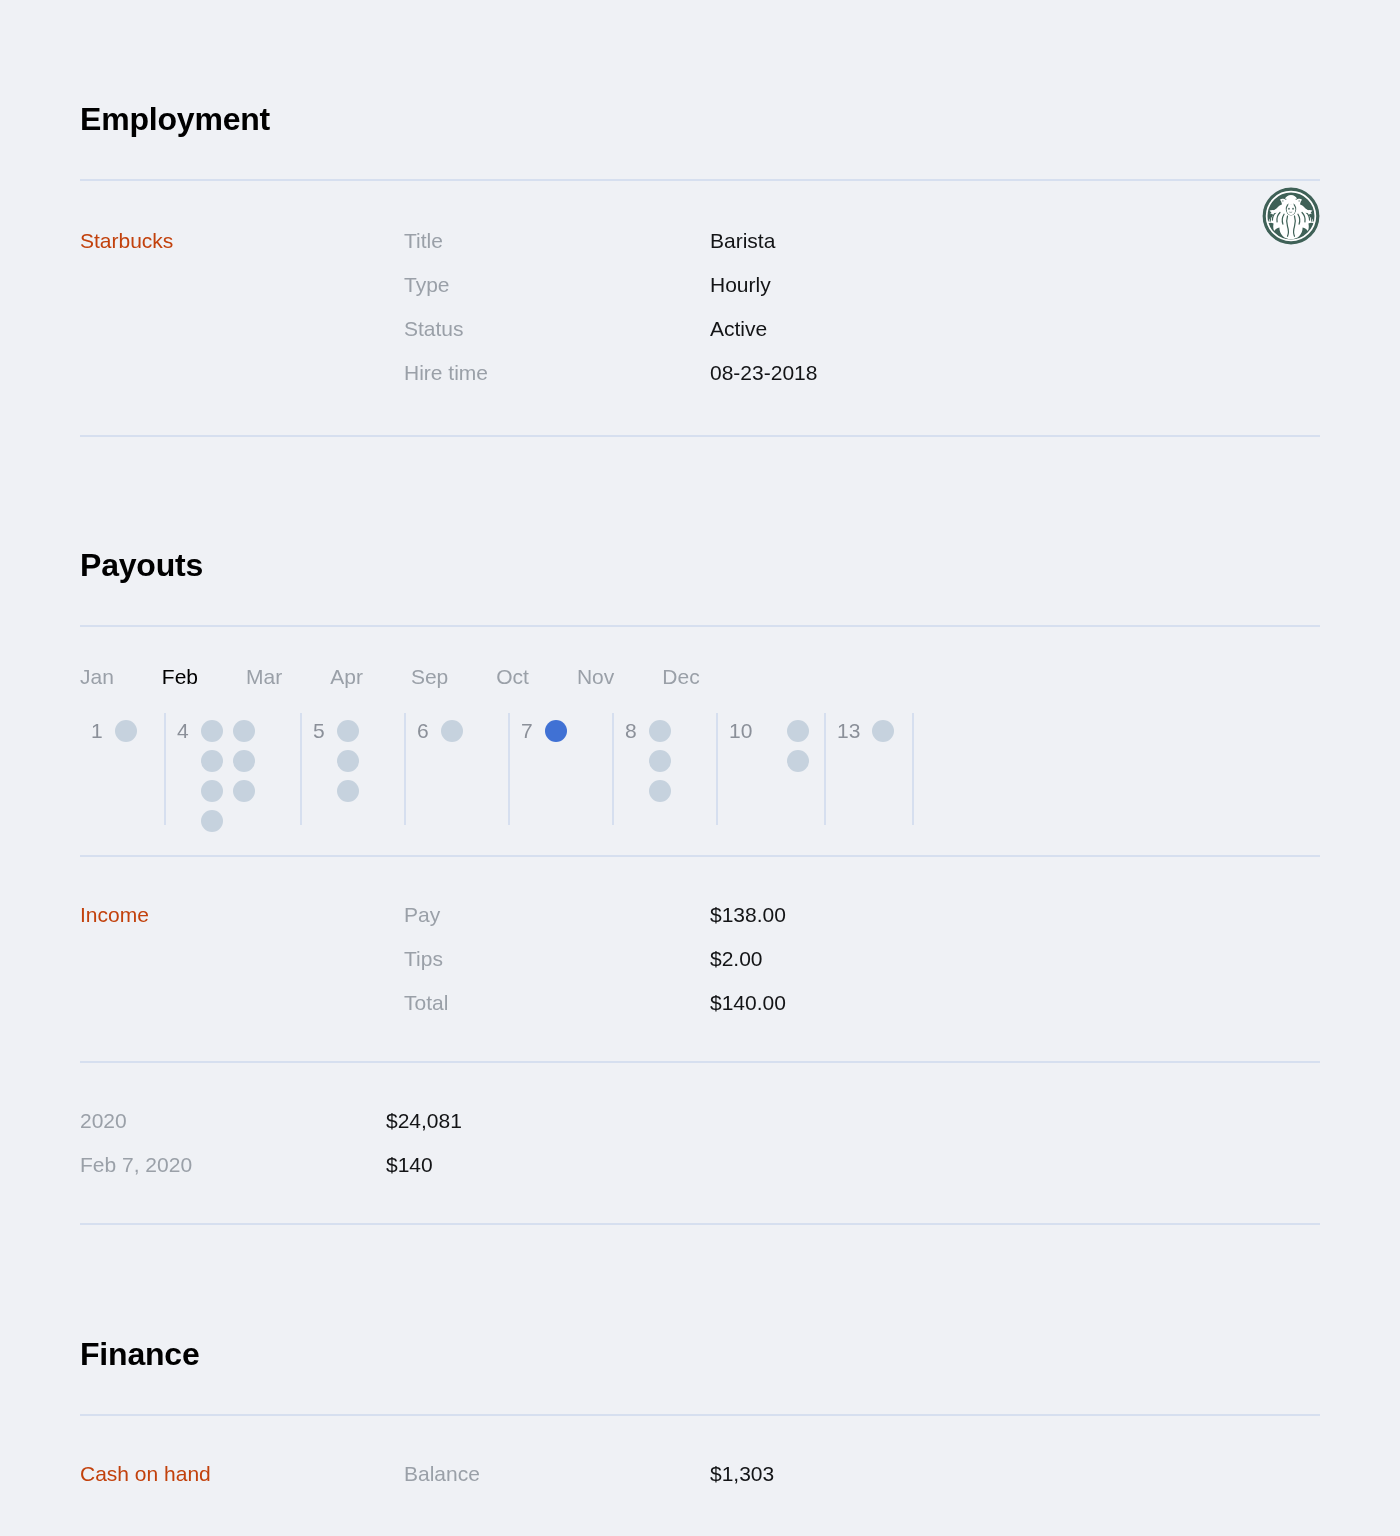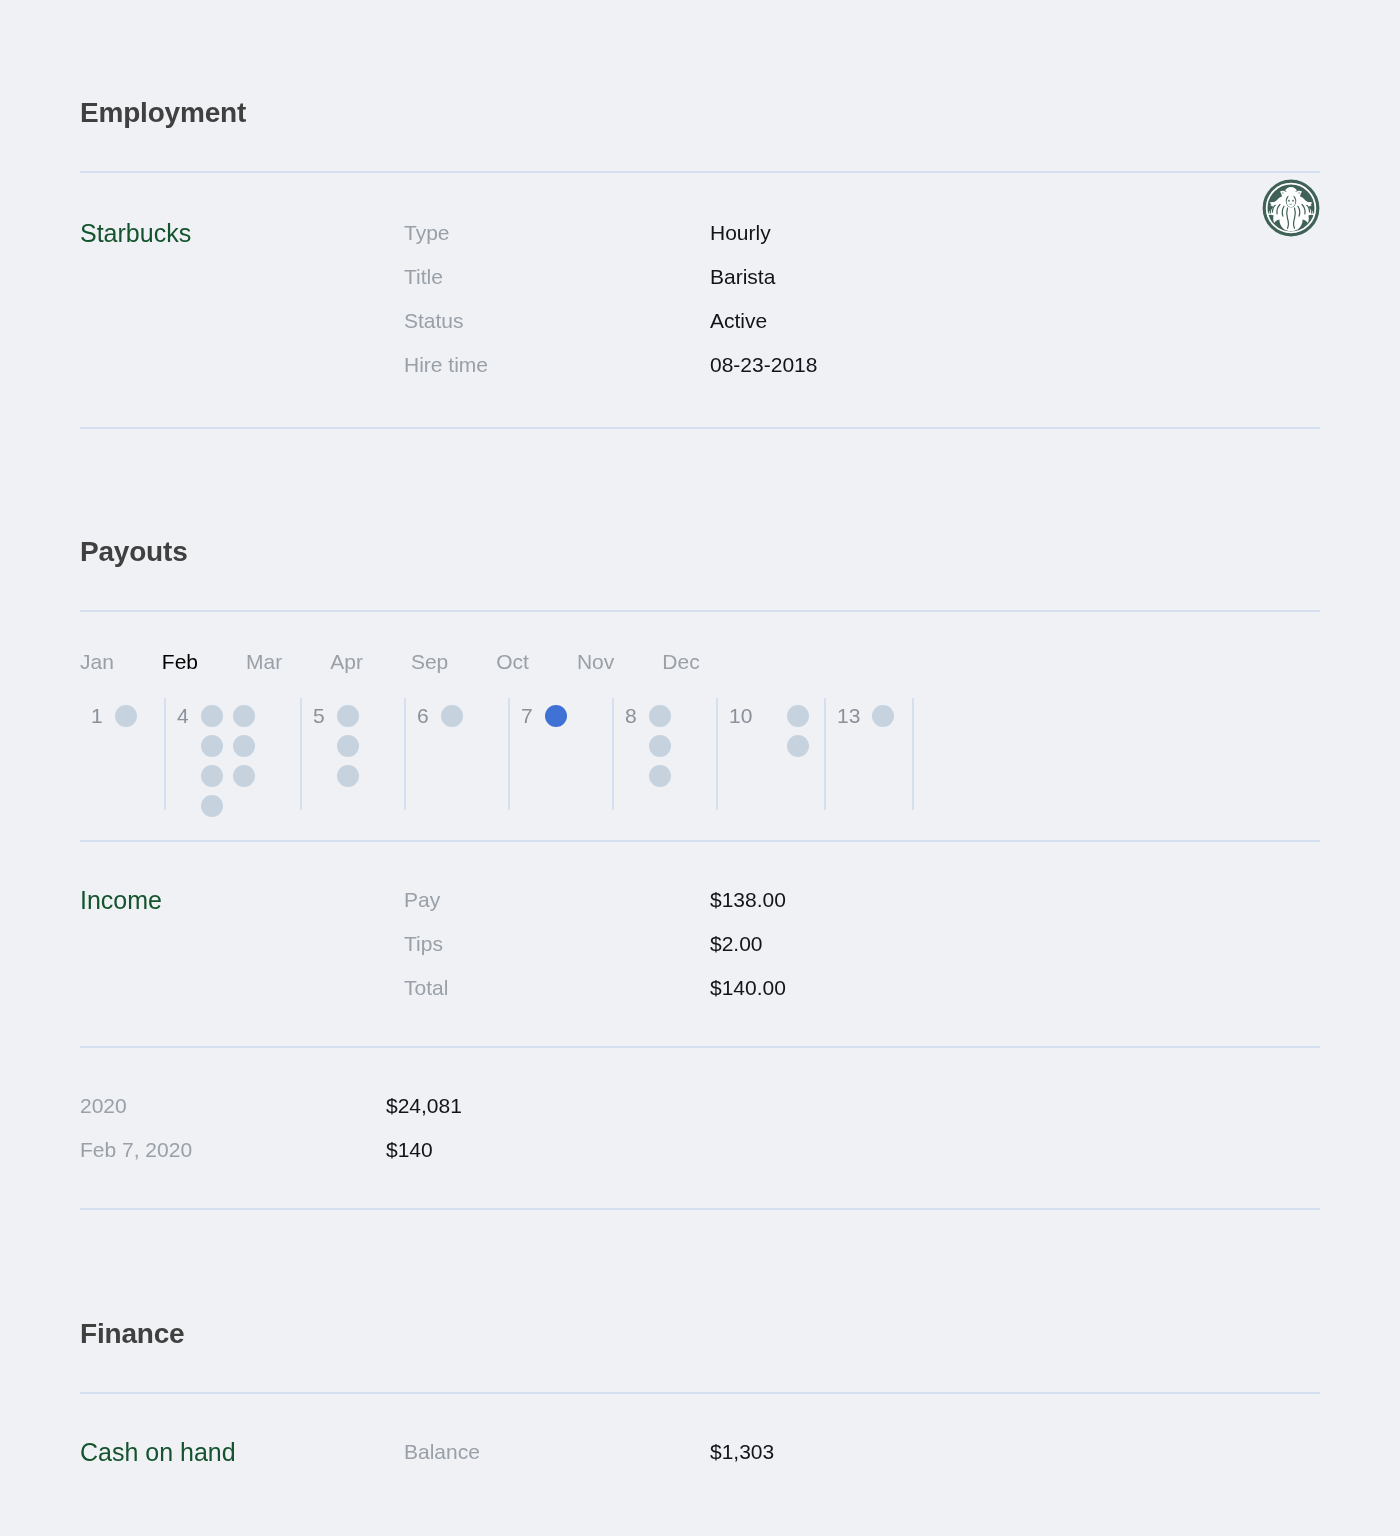--- a/index.html
+++ b/index.html
@@ -19,23 +19,23 @@
   .page {
     position: relative;
     width: 1400px;
     height: 1536px;
     box-sizing: border-box;
     padding: 0 80px;
   }
 
   
   .section-title {
-    font-size: 28px;
+    font-size: 32px;
     font-weight: bold;
-    color: #404040;
+    color: #000000;
     letter-spacing: -0.2px;
     line-height: 1;
   }
   .h-employment { padding-top: 76px; }
   .h-payouts    { padding-top: 86px; }
   .h-finance    { padding-top: 86px; }
 
   .rule {
     height: 2px;
     background: #d6dfef;
@@ -46,22 +46,22 @@
 
   
   .record {
     position: relative;
     display: flex;
     align-items: flex-start;
   }
   .record-key {
     width: 324px;
     flex: none;
-    font-size: 25px;
-    color: #14532d;
+    font-size: 21px;
+    color: #c2410c;
     line-height: 44px;
   }
   .record-fields {
     flex: 1 1 auto;
   }
   .field-row {
     display: flex;
     line-height: 44px;
     height: 44px;
   }
@@ -166,26 +166,26 @@
 
 <div class="page">
 
   <h2 class="section-title h-employment">Employment</h2>
   <div class="rule top-gap"></div>
 
   <div class="record emp-block">
     <div class="record-key">Starbucks</div>
     <div class="record-fields">
       <div class="field-row">
+        <span class="field-label">Title</span>
+        <span class="field-value">Barista</span>
+      </div>
+      <div class="field-row">
         <span class="field-label">Type</span>
         <span class="field-value">Hourly</span>
-      </div>
-      <div class="field-row">
-        <span class="field-label">Title</span>
-        <span class="field-value">Barista</span>
       </div>
       <div class="field-row">
         <span class="field-label">Status</span>
         <span class="field-value">Active</span>
       </div>
       <div class="field-row">
         <span class="field-label">Hire time</span>
         <span class="field-value">08-23-2018</span>
       </div>
     </div>

